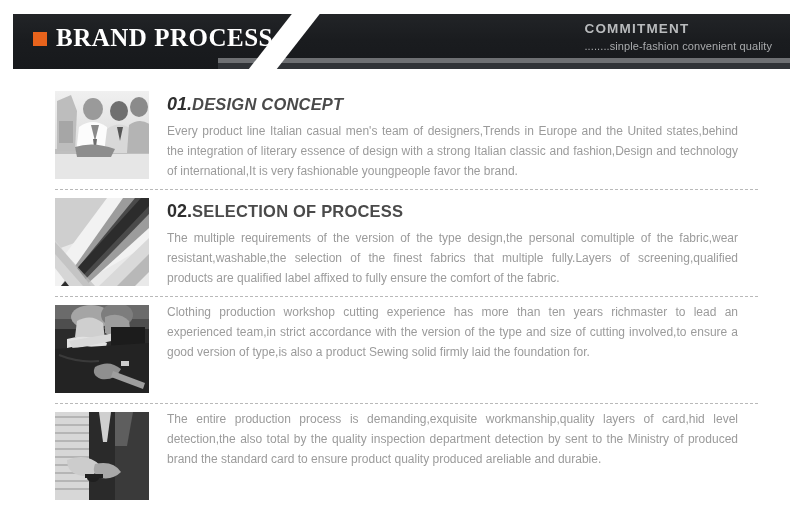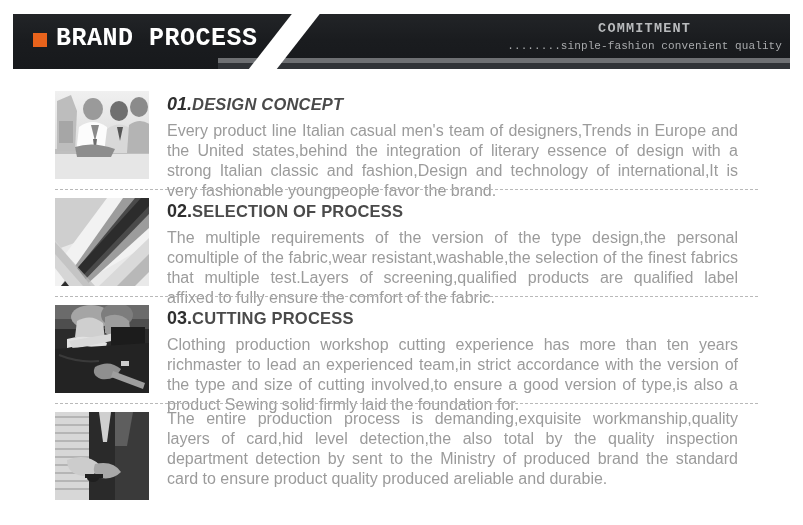--- a/index.html
+++ b/index.html
@@ -79,29 +79,28 @@
     height: 14px;
     background: #e8631c;
     margin-right: 9px;
     margin-top: 2px;
   }
   .brand-title {
     color: #ffffff;
     font-size: 25px;
     font-weight: bold;
     letter-spacing: 0.5px;
-    font-family: Liberation Mono, monospace;
+    font-family: Liberation Serif, serif;
     white-space: nowrap;
   }
   .commit-block {
     position: absolute;
-    right: 8px;
+    right: 18px;
     top: 7px;
-    text-align: center;
-    font-family: Liberation Mono, monospace;
+    text-align: left;
   }
   .commit-title {
     color: #b9bbbd;
     font-size: 13.5px;
     font-weight: bold;
     letter-spacing: 1.2px;
     line-height: 16px;
     white-space: nowrap;
   }
   .commit-sub {
@@ -163,21 +162,21 @@
     color: #2e2e2e;
   }
   .sec-name {
     font-weight: bold;
     font-size: 16.5px;
     color: #4a4a4a;
     letter-spacing: 0.2px;
   }
   .italic .sec-num, .italic .sec-name { font-style: italic; }
   .sec-text {
-    font-size: 16px;
+    font-size: 12px;
     line-height: 20px;
     color: #9b9b9b;
     text-align: justify;
     margin: 0;
   }
 </style>
 </head>
 <body>
 
 <div class="page">
@@ -248,21 +247,21 @@
           <path d="M0 42 L36 88 L14 88 L0 70 Z" fill="#d6d6d6"></path>
           <path d="M0 56 L28 88 L40 88 L0 44 Z" fill="#bcbcbc" opacity="0.7"></path>
           <path d="M44 88 L94 40 L94 58 L64 88 Z" fill="#d9d9d9"></path>
           <path d="M62 88 L94 56 L94 74 L80 88 Z" fill="#b8b8b8"></path>
         </svg>
       </div>
       <div class="body">
         <div class="sec-head">
           <span class="sec-num">02.</span><span class="sec-name">SELECTION OF PROCESS</span>
         </div>
-        <p class="sec-text">The multiple requirements of the version of the type design,the personal comultiple of the fabric,wear resistant,washable,the selection of the finest fabrics that multiple test.Layers of screening,qualified products are qualified label affixed to fully ensure the comfort of the fabric.</p>
+        <p class="sec-text">The multiple requirements of the version of the type design,the personal comultiple of the fabric,wear resistant,washable,the selection of the finest fabrics that multiple fully.Layers of screening,qualified products are qualified label affixed to fully ensure the comfort of the fabric.</p>
       </div>
       <div class="divider"></div>
     </div>
 
     <div class="section">
       <div class="thumb">
         <svg viewBox="0 0 94 88" preserveAspectRatio="none" aria-hidden="true">
           <rect width="94" height="88" fill="#2b2b2b"></rect>
           <rect x="0" y="0" width="94" height="22" fill="#6b6b6b"></rect>
           <rect x="0" y="14" width="94" height="10" fill="#4e4e4e"></rect>
@@ -274,23 +273,20 @@
           <path d="M14 36 L60 28 L66 34 L18 44 Z" fill="#d9d9d9"></path>
           <rect x="56" y="22" width="34" height="22" fill="#1c1c1c"></rect>
           <path d="M0 44 L94 38 L94 88 L0 88 Z" fill="#232323"></path>
           <path d="M40 62 q14 -8 26 2 q-6 12 -20 10 q-10 -4 -6 -12 z" fill="#8f8f8f"></path>
           <path d="M58 66 L90 78 L88 84 L56 72 Z" fill="#9e9e9e"></path>
           <rect x="66" y="56" width="8" height="5" fill="#cdcdcd"></rect>
           <path d="M4 50 q20 8 40 6" stroke="#3a3a3a" stroke-width="2" fill="none"></path>
         </svg>
       </div>
       <div class="body">
-        <div class="sec-head">
-          <span class="sec-num">03.</span><span class="sec-name">CUTTING PROCESS</span>
-        </div>
         <p class="sec-text">Clothing production workshop cutting experience has more than ten years richmaster to lead an experienced team,in strict accordance with the version of the type and size of cutting involved,to ensure a good version of type,is also a product Sewing solid firmly laid the foundation for.</p>
       </div>
       <div class="divider"></div>
     </div>
 
     <div class="section">
       <div class="thumb">
         <svg viewBox="0 0 94 88" preserveAspectRatio="none" aria-hidden="true">
           <rect width="94" height="88" fill="#4d4d4d"></rect>
           <rect x="0" y="0" width="34" height="88" fill="#bdbdbd"></rect>

